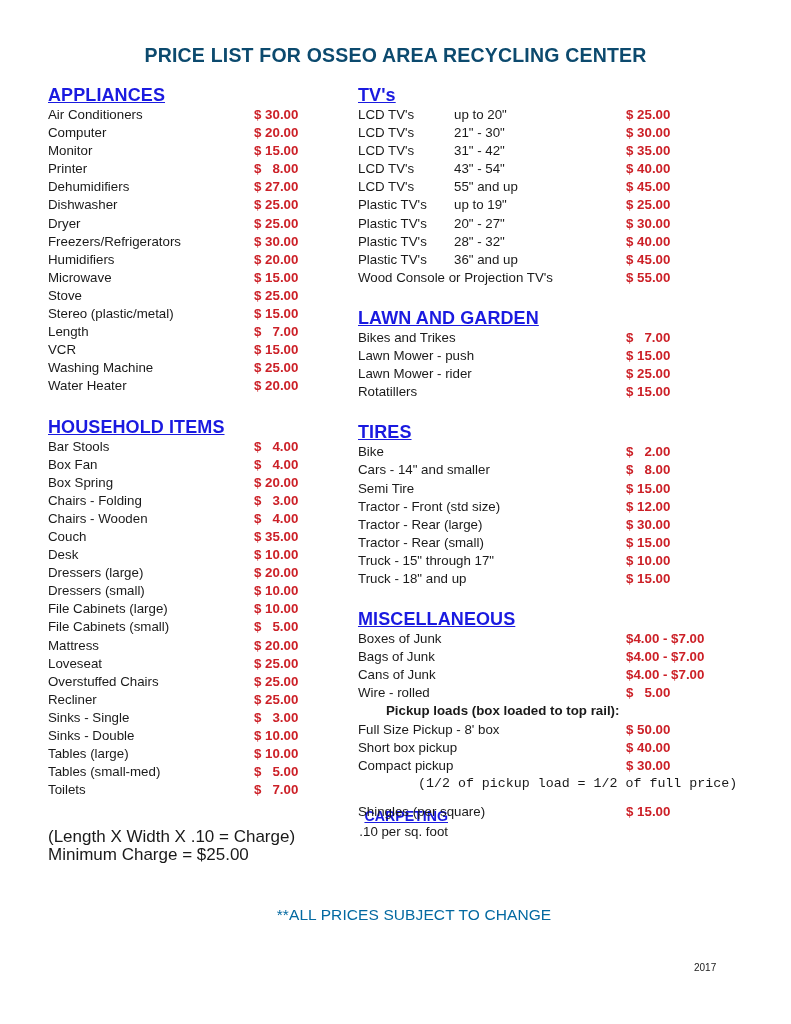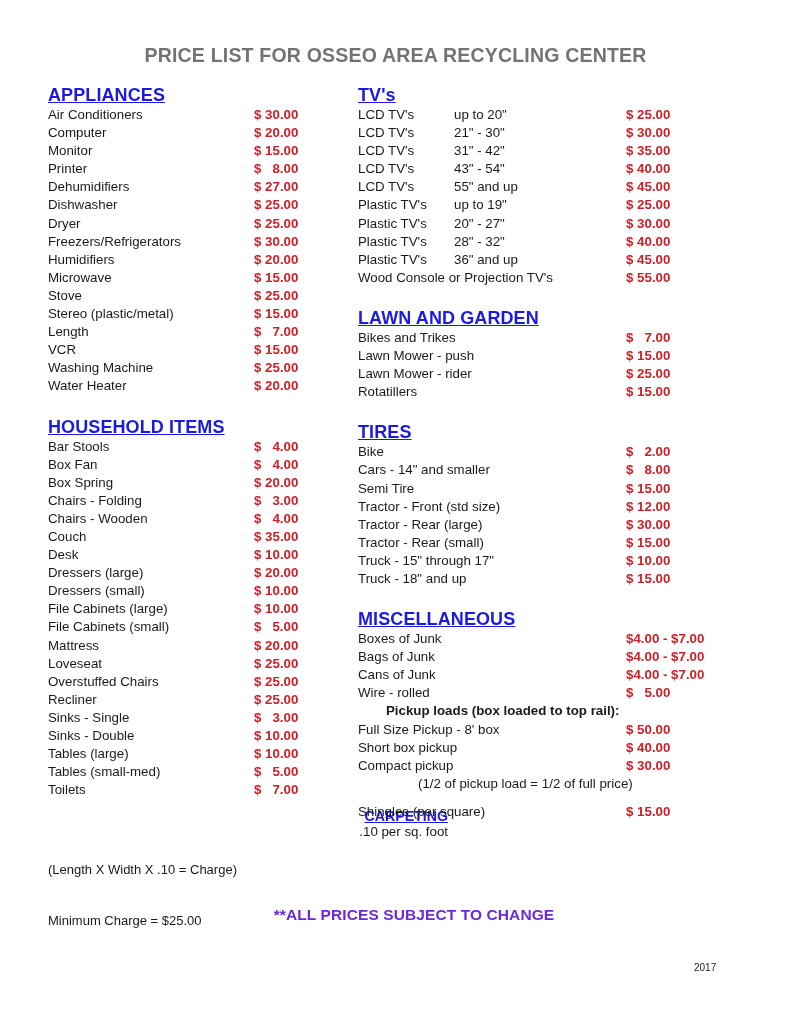--- a/index.html
+++ b/index.html
@@ -25,21 +25,21 @@
     background: #ffffff;
   }
   .title {
     position: absolute;
     top: 44px;
     left: 0;
     width: 791px;
     text-align: center;
     font-size: 19.5px;
     font-weight: bold;
-    color: #737373;
+    color: #0c4a6e;
     letter-spacing: 0.2px;
   }
   .col-left {
     position: absolute;
     top: 86px;
     left: 48px;
     width: 290px;
   }
   .col-right {
     position: absolute;
@@ -111,20 +111,21 @@
     white-space: nowrap;
     margin-left: 28px;
   }
   .note-indent {
     font-size: 13.3px;
     height: 18.1px;
     line-height: 18.1px;
     padding-left: 60px;
     color: #1a1a1a;
     white-space: nowrap;
+    font-family: Liberation Mono, monospace;
   }
   .carpeting {
     position: absolute;
     top: 808px;
     left: 48px;
     width: 400px;
   }
   .carp-head-row {
     display: flex;
     align-items: flex-end;
@@ -138,36 +139,35 @@
     text-decoration: underline;
     width: fit-content;
   }
   .carp-rate {
     margin-left: 46px;
     font-size: 13.3px;
     color: #1a1a1a;
     white-space: nowrap;
   }
   .carp-line {
-    font-size: 13px;
+    font-size: 17px;
     height: 18.1px;
     line-height: 18.1px;
     color: #1a1a1a;
     white-space: nowrap;
-    margin-top: 33px;
   }
   .footer-note {
     position: absolute;
     top: 906px;
     left: 0;
     width: 791px;
     text-align: center;
     font-size: 15.5px;
-    font-weight: bold;
-    color: #6d28d9;
+    font-weight: normal;
+    color: #0369a1;
     letter-spacing: 0.1px;
     padding-left: 37px;
   }
   .year {
     position: absolute;
     top: 962px;
     left: 694px;
     font-size: 10px;
     color: #1a1a1a;
   }

